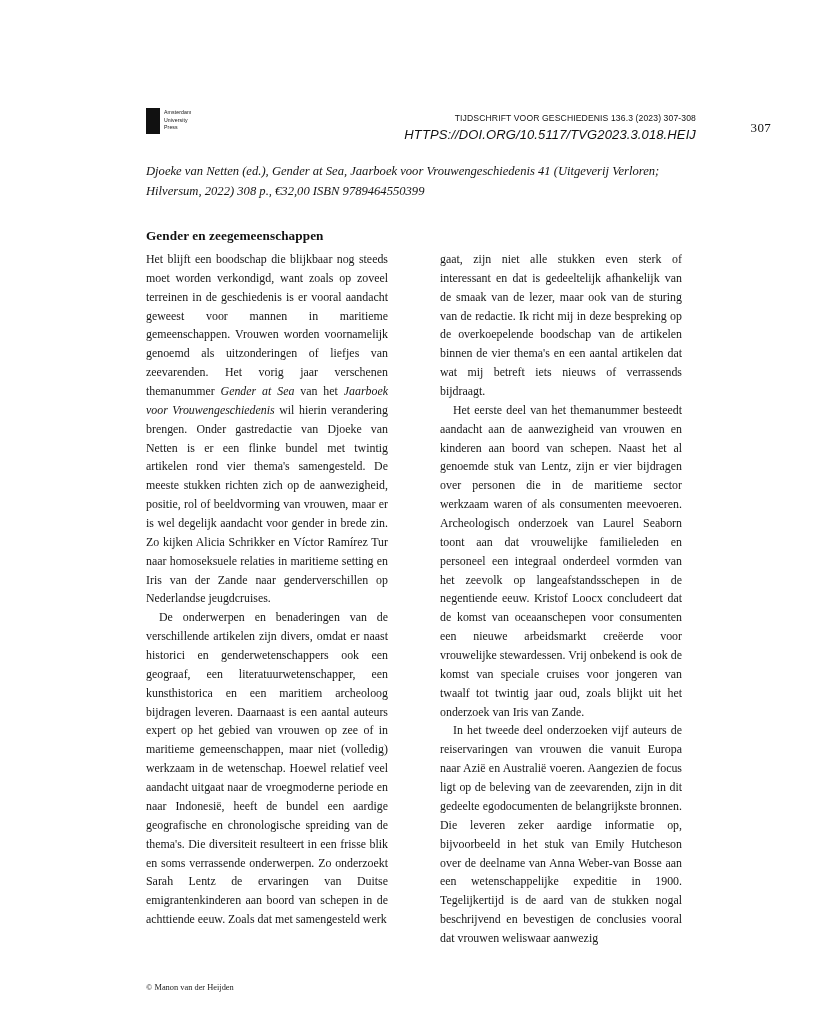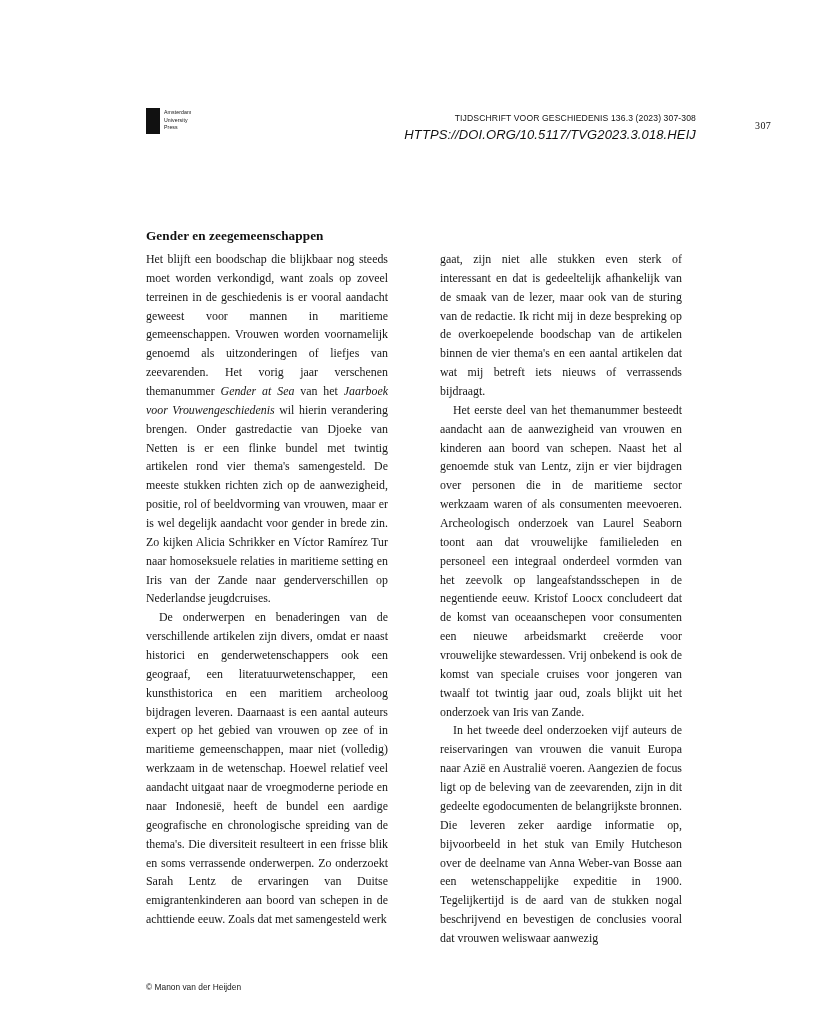--- a/index.html
+++ b/index.html
@@ -66,21 +66,21 @@
   }
   .header-meta .doi {
     font-style: italic;
     font-size: 13px;
   }
   .folio {
     position: absolute;
     right: 0;
     top: 12px;
     font-family: "Liberation Serif", serif;
-    font-size: 10px;
+    font-size: 13px;
     color: #111;
     letter-spacing: 0.3px;
   }
 
   
   .citation {
     position: absolute;
     top: 126px;
     left: 146px;
     width: 536px;
@@ -127,21 +127,21 @@
     text-indent: 13px;
   }
   .col .it { font-style: italic; }
 
   
   .footer {
     position: absolute;
     left: 146px;
     top: 944px;
     width: 560px;
-    font-family: Liberation Sans, sans-serif;
+    font-family: Liberation Serif, serif;
     font-size: 8.4px;
     line-height: 1.85;
     color: #1a1a1a;
   }
   .footer .copyright { margin-bottom: 2px; }
 </style>
 </head>
 <body>
 
 <div class="page">
@@ -151,20 +151,21 @@
       <div class="mark"></div>
       <div class="mark-lines">Amsterdam<br>University<br>Press</div>
     </div>
     <div class="header-meta">
       <div>TIJDSCHRIFT VOOR GESCHIEDENIS 136.3 (2023) 307-308</div>
       <div class="doi">HTTPS://DOI.ORG/10.5117/TVG2023.3.018.HEIJ</div>
     </div>
     <div class="folio">307</div>
   </div>
 
+  <div class="citation">Djoeke van Netten (ed.), Gender at Sea, Jaarboek voor Vrouwengeschiedenis 41 (Uitgeverij Verloren; Hilversum, 2022) 308 p., €32,00 ISBN 9789464550399</div>
 
   <div class="article-title">Gender en zeegemeenschappen</div>
 
   <div class="columns">
     <div class="col">
       <p>Het blijft een boodschap die blijkbaar nog steeds moet worden verkondigd, want zoals op zoveel terreinen in de geschiedenis is er vooral aandacht geweest voor mannen in maritieme gemeenschappen. Vrouwen worden voornamelijk genoemd als uitzonderingen of liefjes van zeevarenden. Het vorig jaar verschenen themanummer <span class="it">Gender at Sea</span> van het <span class="it">Jaarboek voor Vrouwengeschiedenis</span> wil hierin verandering brengen. Onder gastredactie van Djoeke van Netten is er een flinke bundel met twintig artikelen rond vier thema's samengesteld. De meeste stukken richten zich op de aanwezigheid, positie, rol of beeldvorming van vrouwen, maar er is wel degelijk aandacht voor gender in brede zin. Zo kijken Alicia Schrikker en Víctor Ramírez Tur naar homoseksuele relaties in maritieme setting en Iris van der Zande naar genderverschillen op Nederlandse jeugdcruises.</p>
       <p>De onderwerpen en benaderingen van de verschillende artikelen zijn divers, omdat er naast historici en genderwetenschappers ook een geograaf, een literatuurwetenschapper, een kunsthistorica en een maritiem archeoloog bijdragen leveren. Daarnaast is een aantal auteurs expert op het gebied van vrouwen op zee of in maritieme gemeenschappen, maar niet (volledig) werkzaam in de wetenschap. Hoewel relatief veel aandacht uitgaat naar de vroegmoderne periode en naar Indonesië, heeft de bundel een aardige geografische en chronologische spreiding van de thema's. Die diversiteit resulteert in een frisse blik en soms verrassende onderwerpen. Zo onderzoekt Sarah Lentz de ervaringen van Duitse emigrantenkinderen aan boord van schepen in de achttiende eeuw. Zoals dat met samengesteld werk</p>
     </div>
     <div class="col">
       <p>gaat, zijn niet alle stukken even sterk of interessant en dat is gedeeltelijk afhankelijk van de smaak van de lezer, maar ook van de sturing van de redactie. Ik richt mij in deze bespreking op de overkoepelende boodschap van de artikelen binnen de vier thema's en een aantal artikelen dat wat mij betreft iets nieuws of verrassends bijdraagt.</p>

